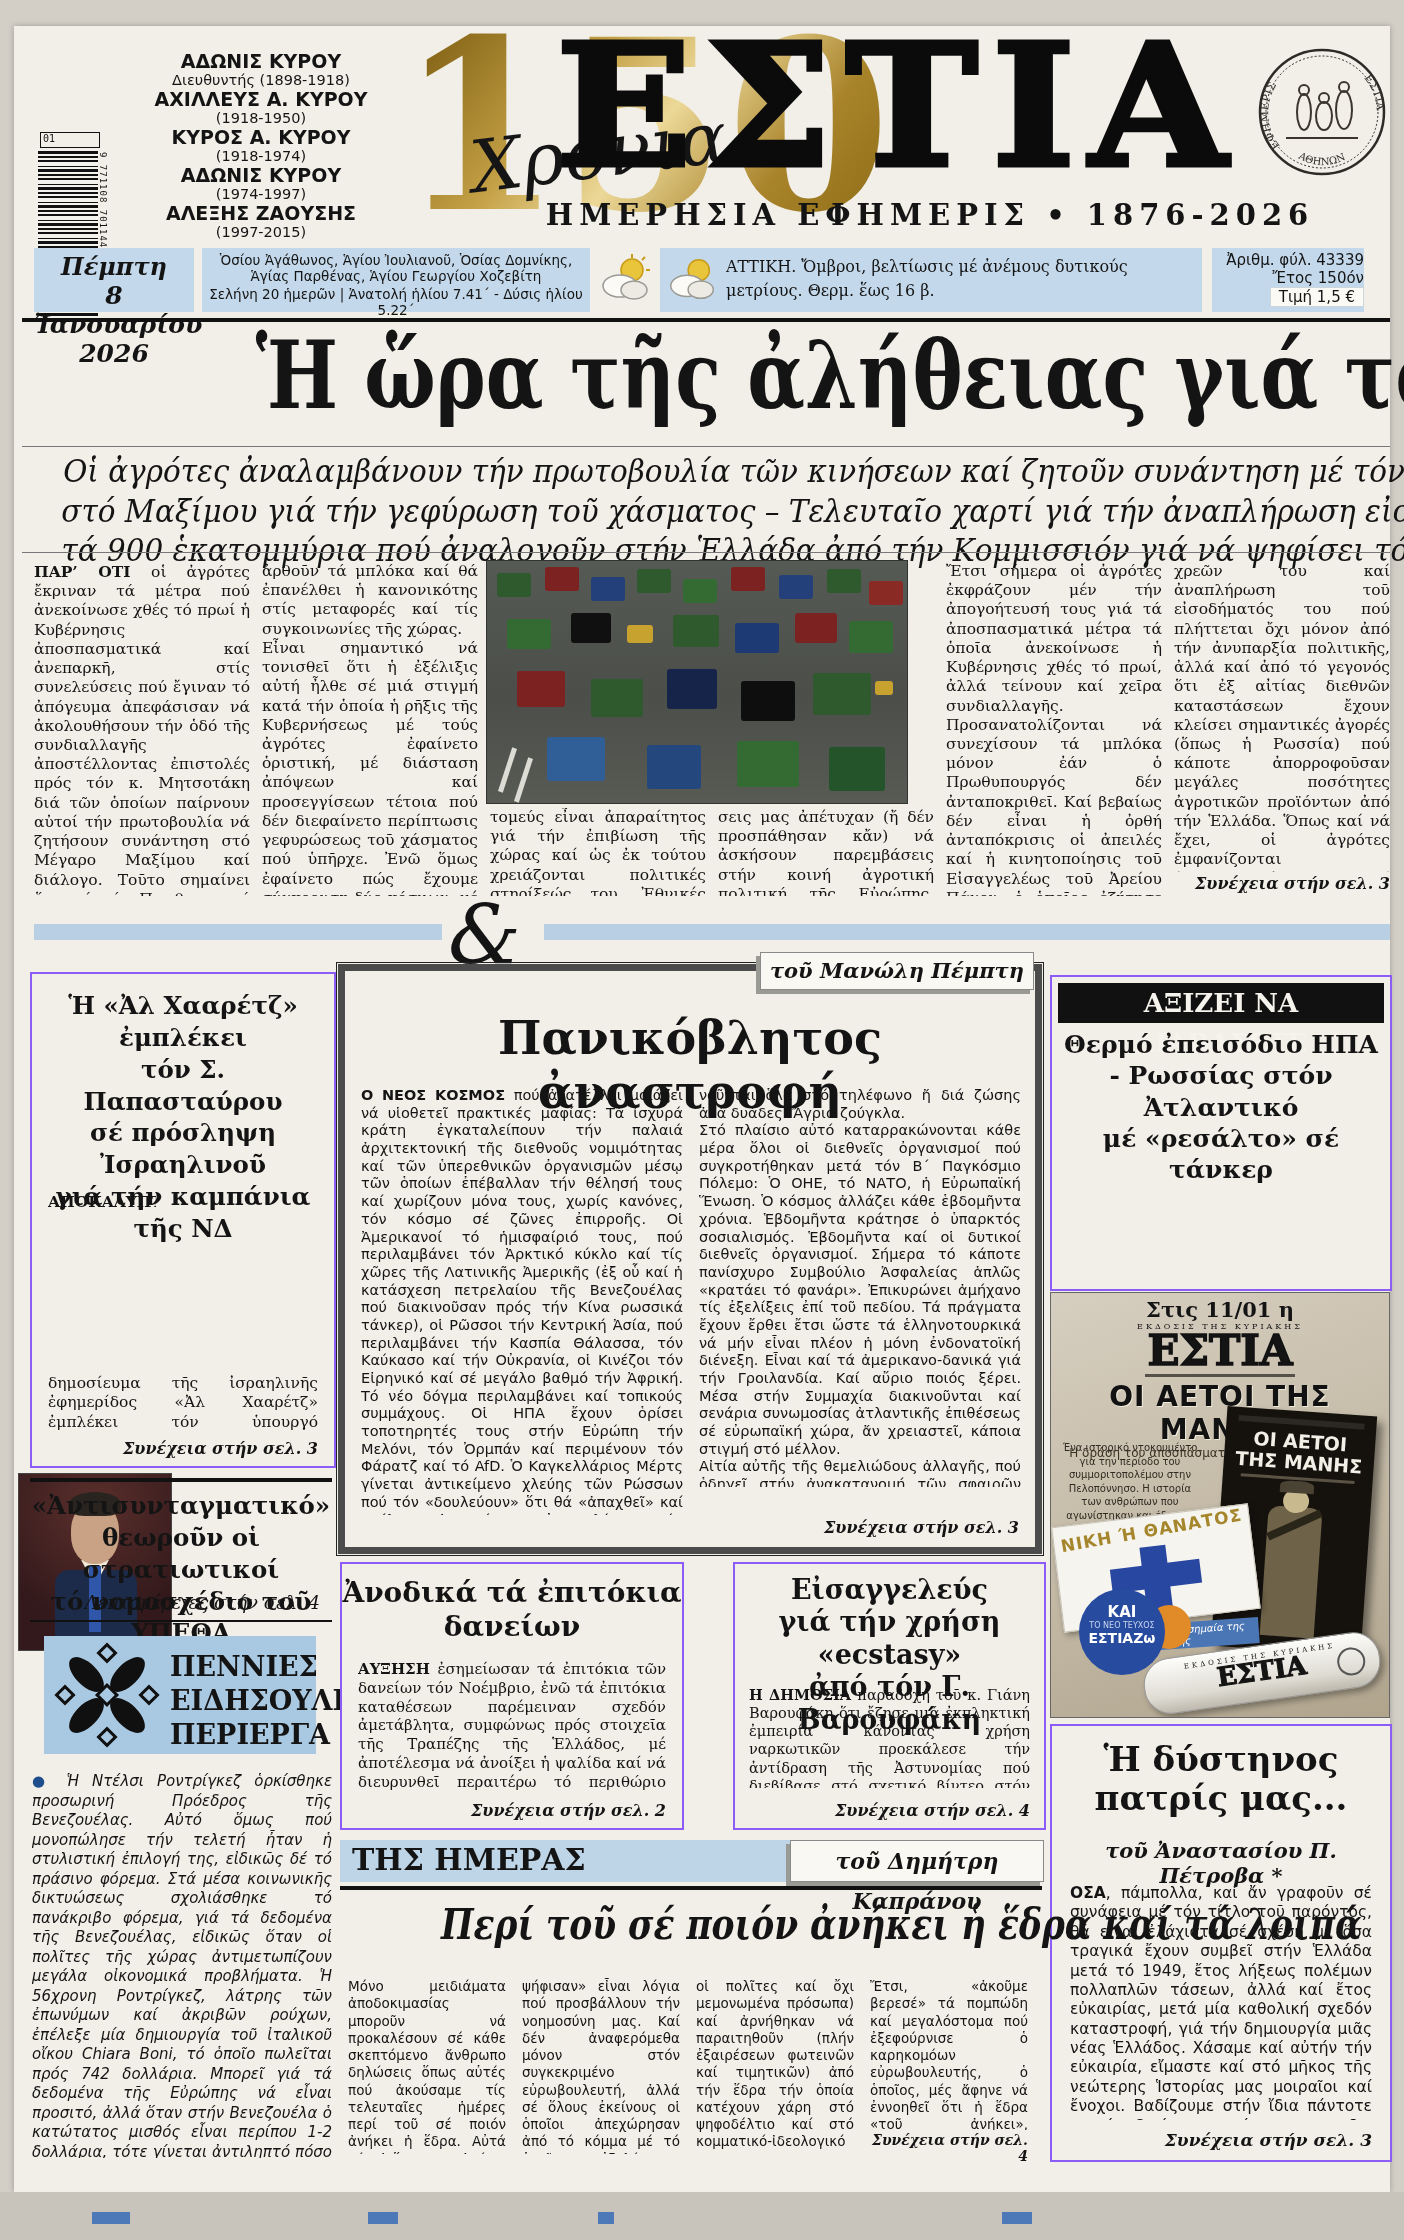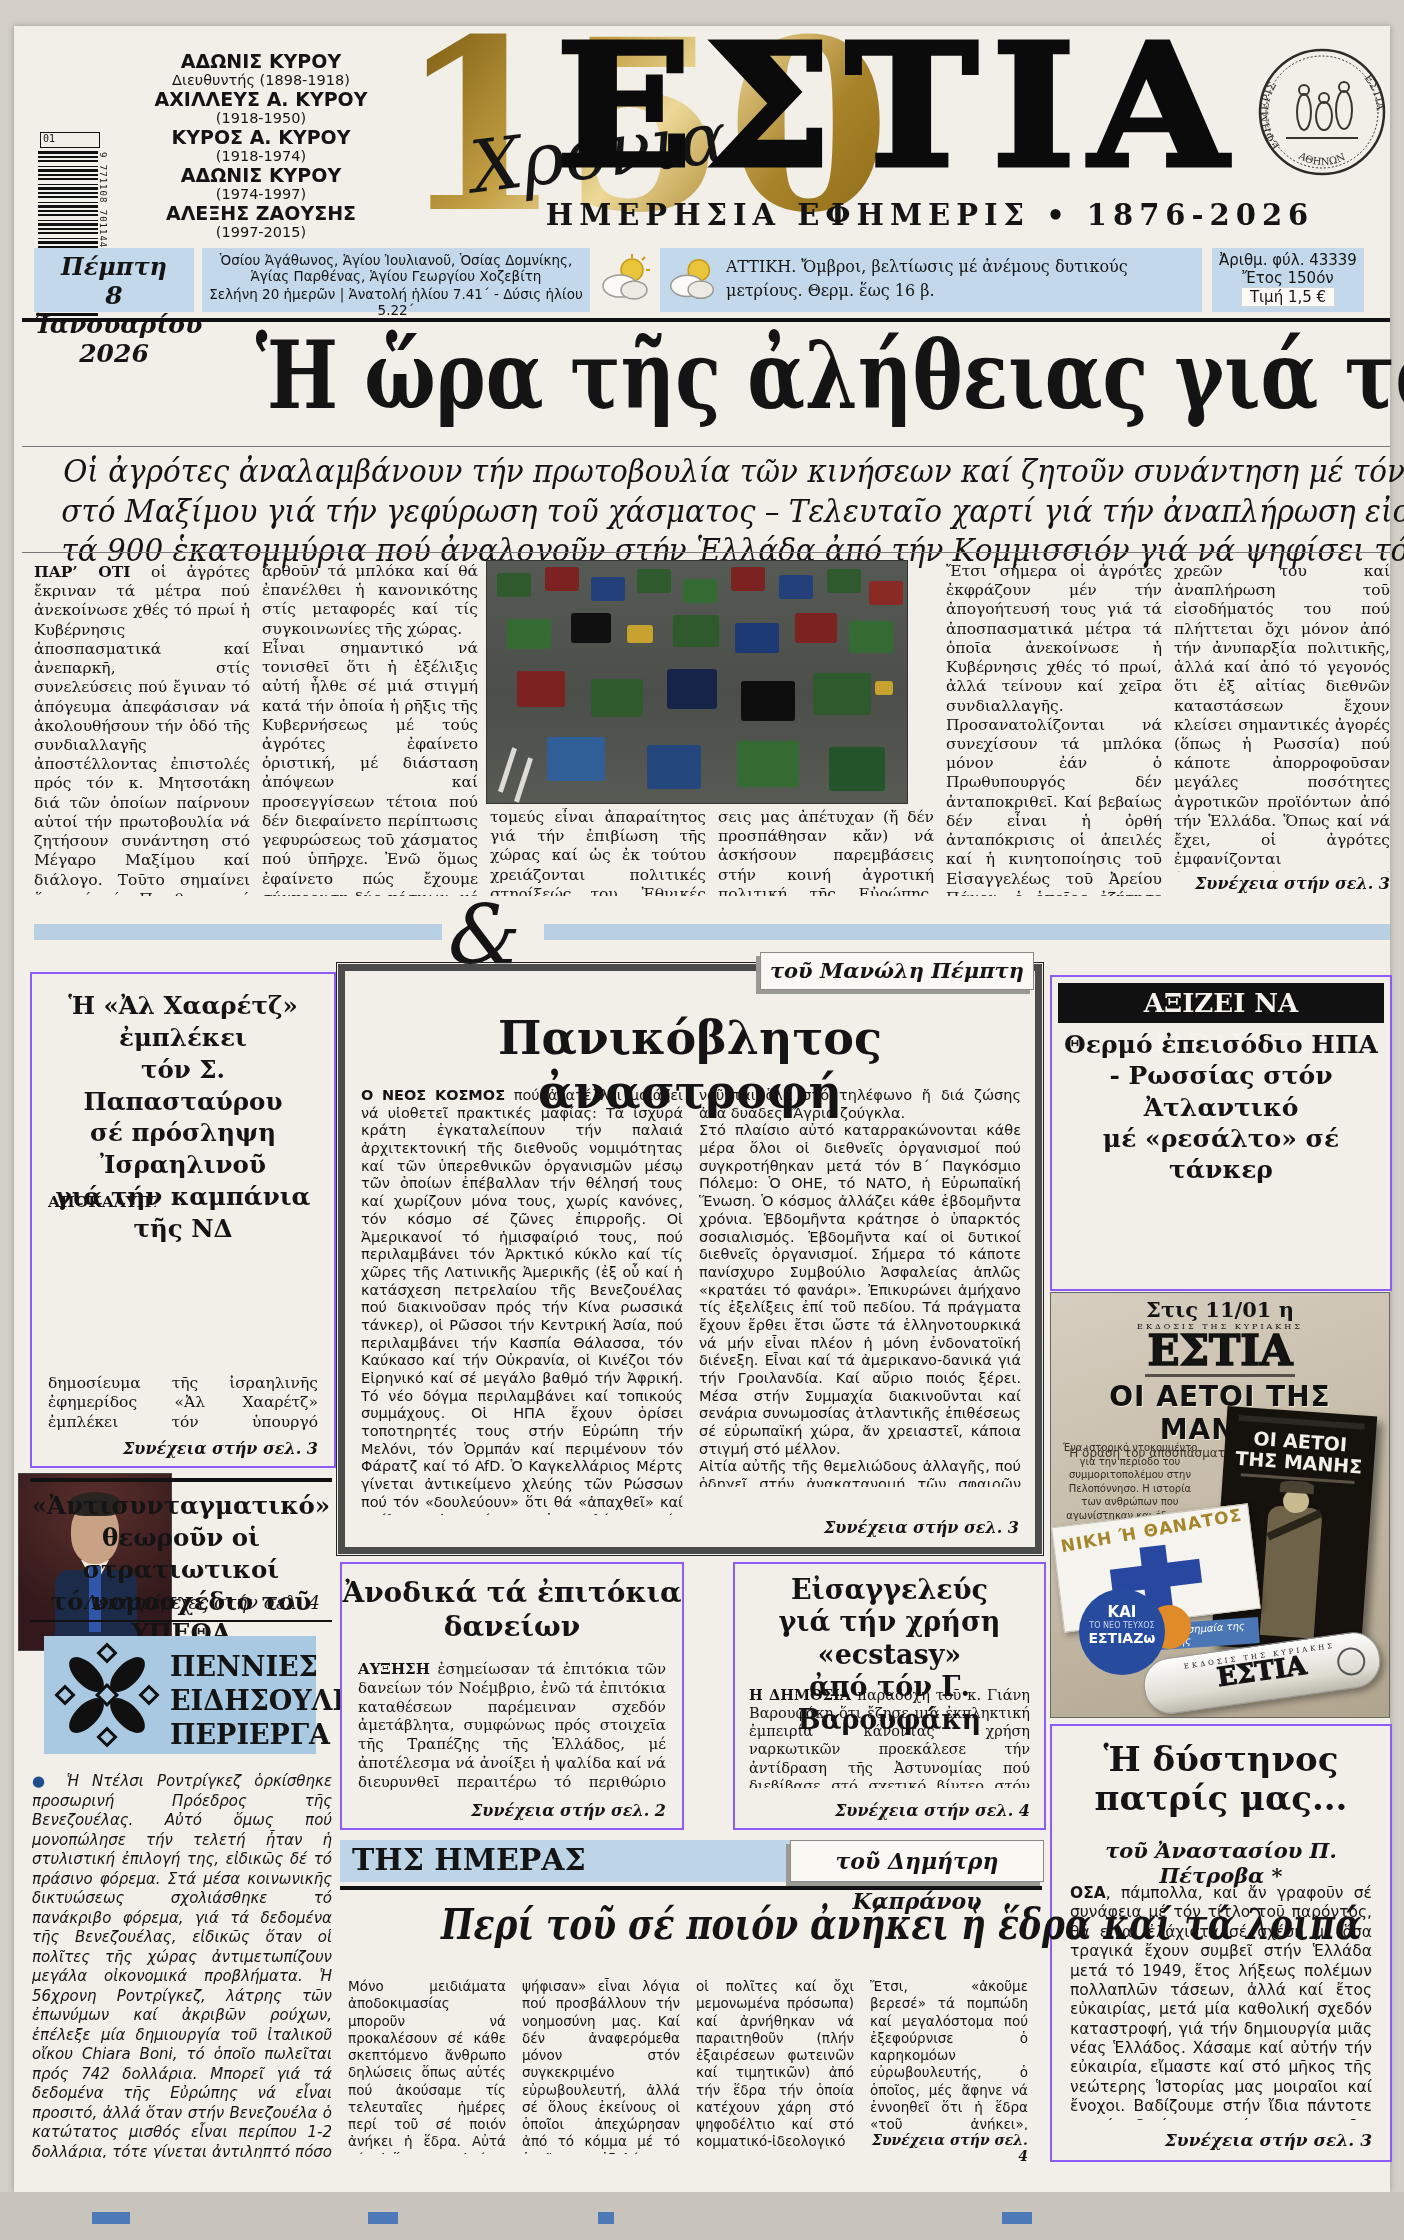--- a/index.html
+++ b/index.html
@@ -125,21 +125,21 @@
     <svg width="56" height="56" viewBox="0 0 58 56">
       <circle cx="36" cy="18" r="11" fill="#e9c53b" stroke="#c89b18" stroke-width="1.5"></circle>
       <ellipse cx="24" cy="34" rx="17" ry="11" fill="#fbfaf6" stroke="#9a9a94" stroke-width="1.5"></ellipse>
       <ellipse cx="38" cy="38" rx="13" ry="9" fill="#eceae2" stroke="#9a9a94" stroke-width="1.5"></ellipse>
     </svg>
   </div>
   <div class="serif" style="position:absolute;left:66px;top:7px;width:470px;font-size:16px;line-height:1.5;">
     <div>ΑΤΤΙΚΗ. Ὄμβροι, βελτίωσις μέ ἀνέμους δυτικούς μετρίους. Θερμ. ἕως 16 β.</div>
   </div>
 </div>
-<div class="abs bluebox" style="left:1212px;top:248px;width:152px;height:64px;text-align:center;">
+<div class="abs bluebox" style="left:1212px;top:248px;width:152px;height:64px;text-align:right;">
   <div class="sans" style="font-size:15px;padding-top:3px;">Ἀριθμ. φύλ. 43339</div>
   <div class="sans" style="font-size:15px;">Ἔτος 150όν</div>
   <div class="sans" style="font-size:15px;background:#fbfaf5;display:inline-block;padding:0 8px;border:1px solid #cdd6dd;">Τιμή 1,5 €</div>
 </div>
 
 <div class="abs rule" style="left:22px;top:318px;width:1368px;height:4px;"></div>
 <div class="abs" style="left:22px;top:326px;width:1368px;text-align:center;">
   <span class="serif headline" style="font-size:94px;">Ἡ ὥρα τῆς ἀλήθειας γιά τόν Πρωθυπουργό</span>
 </div>
 <div class="abs rule" style="left:22px;top:446px;width:1368px;height:1px;background:#777;"></div>

